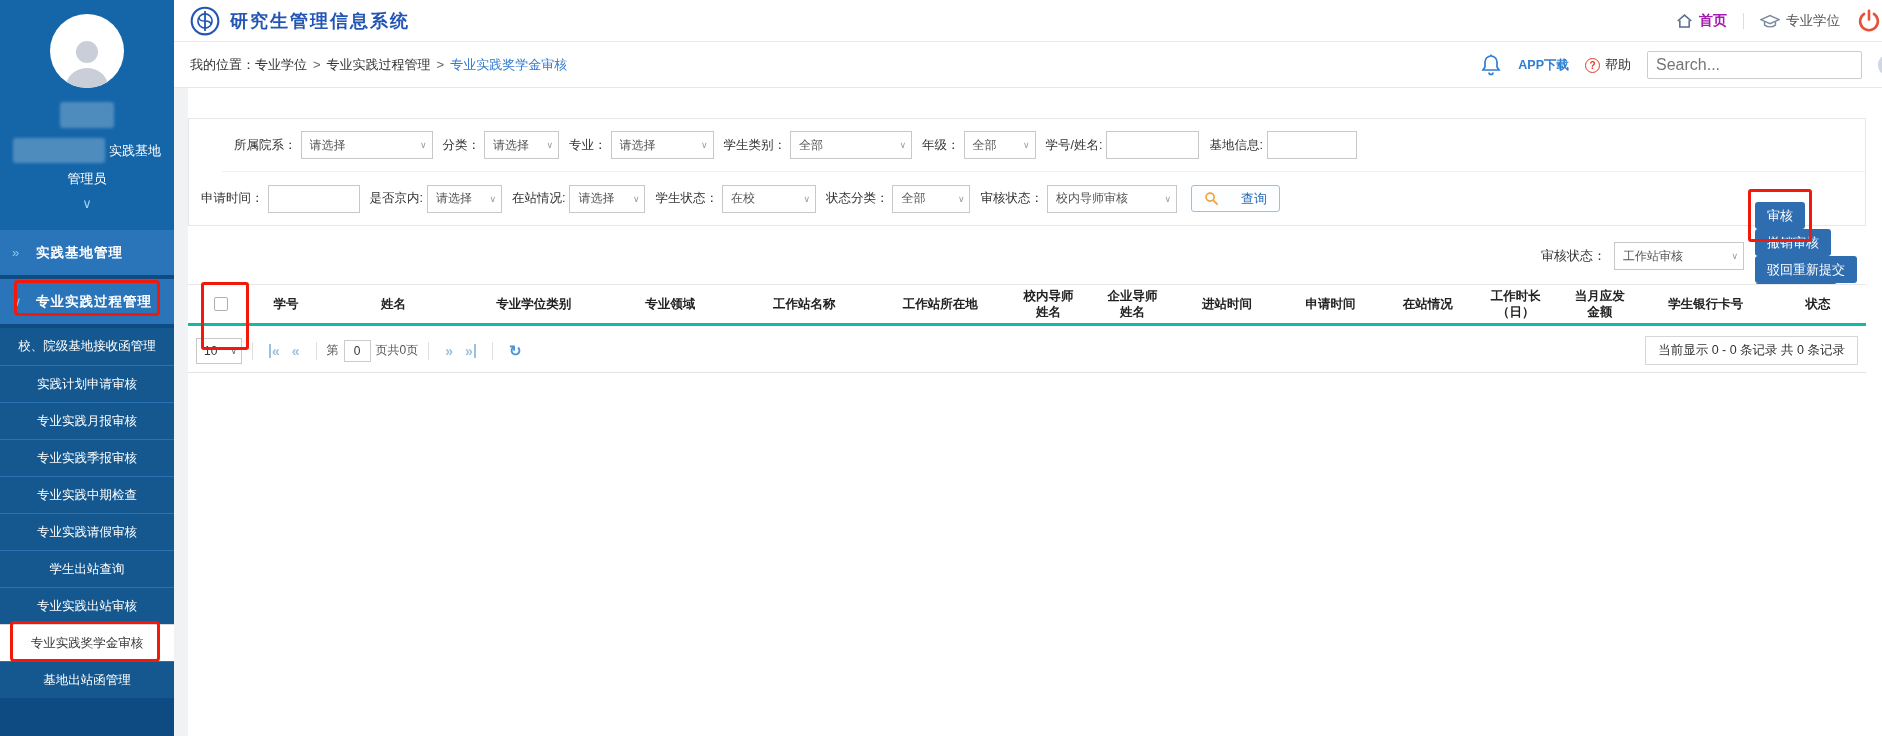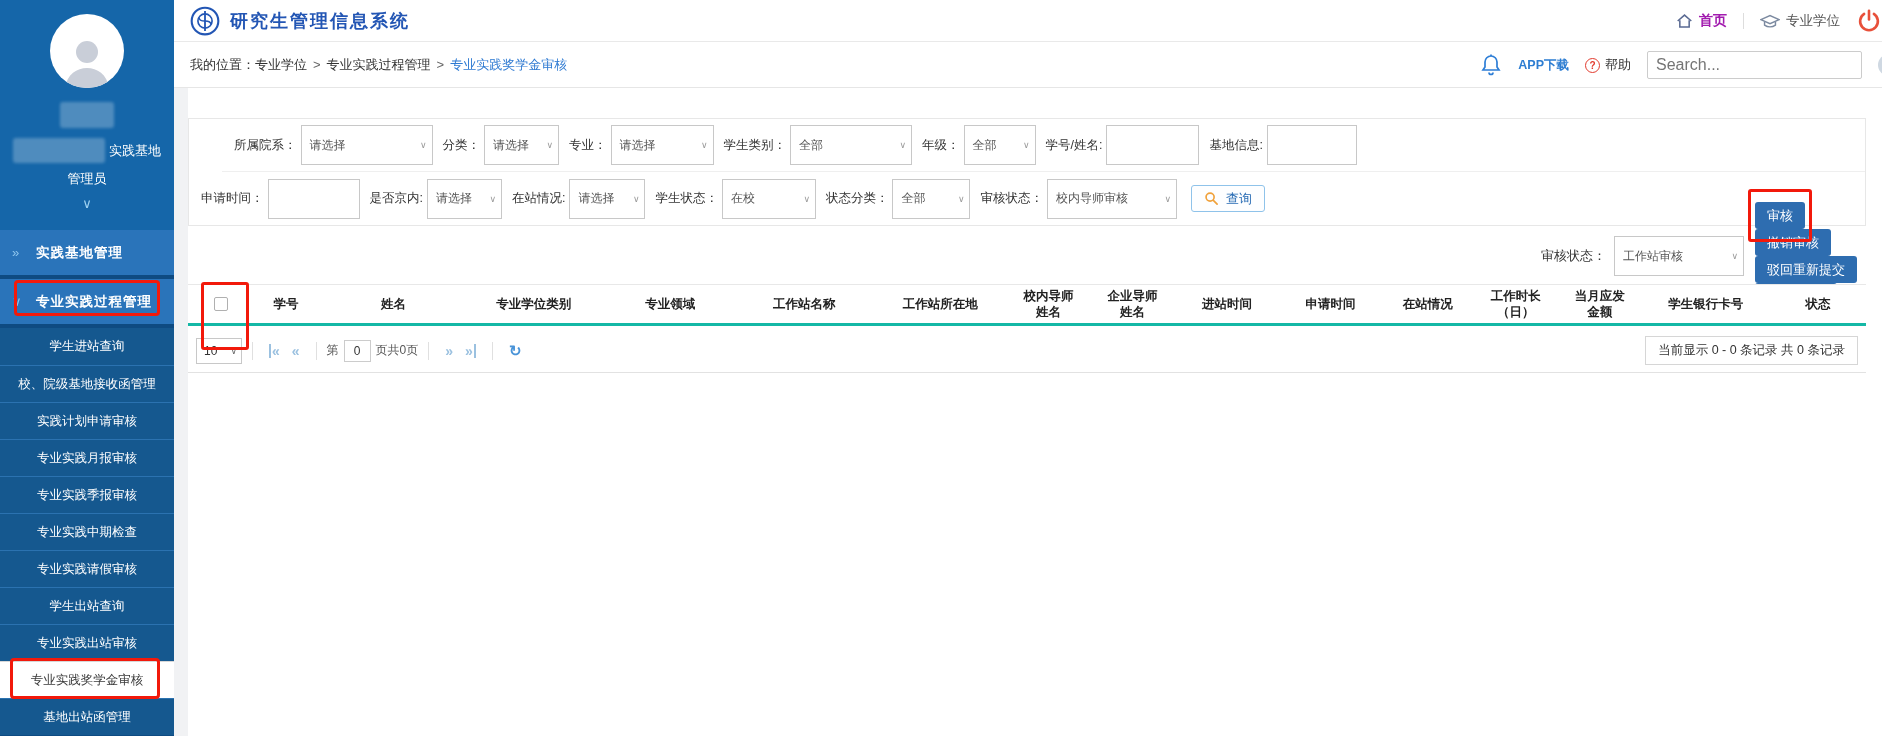--- a/index.html
+++ b/index.html
@@ -57,41 +57,41 @@
   .searchbox input{border:none;outline:none;width:100%;height:100%;padding:0 8px;font-size:16px;color:#555;
     font-family:"Liberation Sans",sans-serif;background:transparent;}
   .srch-circle{width:22px;height:22px;border-radius:50%;background:#cfd8e2;margin-right:-32px;flex:none;cursor:pointer;}
 
   
   .filter-panel{position:absolute;left:188px;top:118px;width:1678px;height:108px;border:1px solid #e7e7e7;background:#fff;}
   .f-row{display:flex;align-items:center;height:53px;padding:0 12px;}
   .f-row1{border-bottom:1px solid #efefef;margin-left:33px;}
   .f-item{display:flex;align-items:center;margin-right:10px;}
   .f-label{font-size:12.5px;color:#333;margin-right:4px;white-space:nowrap;}
-  .f-ctl{height:40px;}
+  .f-ctl{height:28px;}
   .f-select{display:inline-flex;align-items:center;justify-content:space-between;border:1px solid #c8c8c8;
     background:#fff;padding:0 5px 0 8px;cursor:pointer;}
   .f-select .f-val{font-size:12px;color:#555;white-space:nowrap;}
   .f-select .chev{font-size:9px;color:#999;margin-left:4px;}
   .f-input{border:1px solid #c8c8c8;font-size:12px;padding:0 6px;color:#333;outline:none;
     font-family:"Liberation Sans",sans-serif;}
   #filterRow1 .f-item:nth-child(1) .f-ctl{width:132px}
   #filterRow1 .f-item:nth-child(2) .f-ctl{width:75px}
   #filterRow1 .f-item:nth-child(3) .f-ctl{width:103px}
   #filterRow1 .f-item:nth-child(4) .f-ctl{width:122px}
   #filterRow1 .f-item:nth-child(5) .f-ctl{width:72px}
   #filterRow1 .f-item:nth-child(6) .f-ctl{width:93px}
   #filterRow1 .f-item:nth-child(7) .f-ctl{width:90px}
   #filterRow2 .f-item:nth-child(1) .f-ctl{width:92px}
   #filterRow2 .f-item:nth-child(2) .f-ctl{width:75px}
   #filterRow2 .f-item:nth-child(3) .f-ctl{width:76px}
   #filterRow2 .f-item:nth-child(4) .f-ctl{width:94px}
   #filterRow2 .f-item:nth-child(5) .f-ctl{width:78px}
   #filterRow2 .f-item:nth-child(6) .f-ctl{width:130px}
-  .query-btn{display:inline-flex;align-items:center;gap:7px;height:27px;padding:0 12px;border:1px solid #8fc3ea;
+  .query-btn{display:inline-flex;align-items:center;gap:22px;height:27px;padding:0 12px;border:1px solid #8fc3ea;
     border-radius:3px;background:#fdfeff;color:#2a6db5;font-size:13px;cursor:pointer;margin-left:4px;}
 
   
   .table-toolbar{position:absolute;left:188px;top:236px;width:1672px;height:40px;display:flex;align-items:center;
     justify-content:flex-end;gap:8px;}
   .tb-label{font-size:13px;color:#333;}
   .blue-btn{height:27px;padding:0 12px;background:#2e6db0;color:#fff;font-size:13px;border:none;border-radius:3px;
     cursor:pointer;font-family:"Liberation Sans",sans-serif;}
   .btn-wrap{position:relative;display:inline-flex;margin:0 3px;}
   .btn-wrap.annotated::after{content:"";position:absolute;left:-7px;right:-7px;top:-13px;bottom:-13px;
@@ -165,23 +165,20 @@
         <span class="tico">»</span>
         <span>实践基地管理</span>
       </div>
       <div class="s-top annotated">
         <span class="tico">∨</span>
         <span>专业实践过程管理</span>
       </div>
     </div>
   <div id="subItems">
       <div class="s-sub">
-        <span>学生进站查询</span>
-      </div>
-      <div class="s-sub">
         <span>校、院级基地接收函管理</span>
       </div>
       <div class="s-sub">
         <span>实践计划申请审核</span>
       </div>
       <div class="s-sub">
         <span>专业实践月报审核</span>
       </div>
       <div class="s-sub">
         <span>专业实践季报审核</span>

